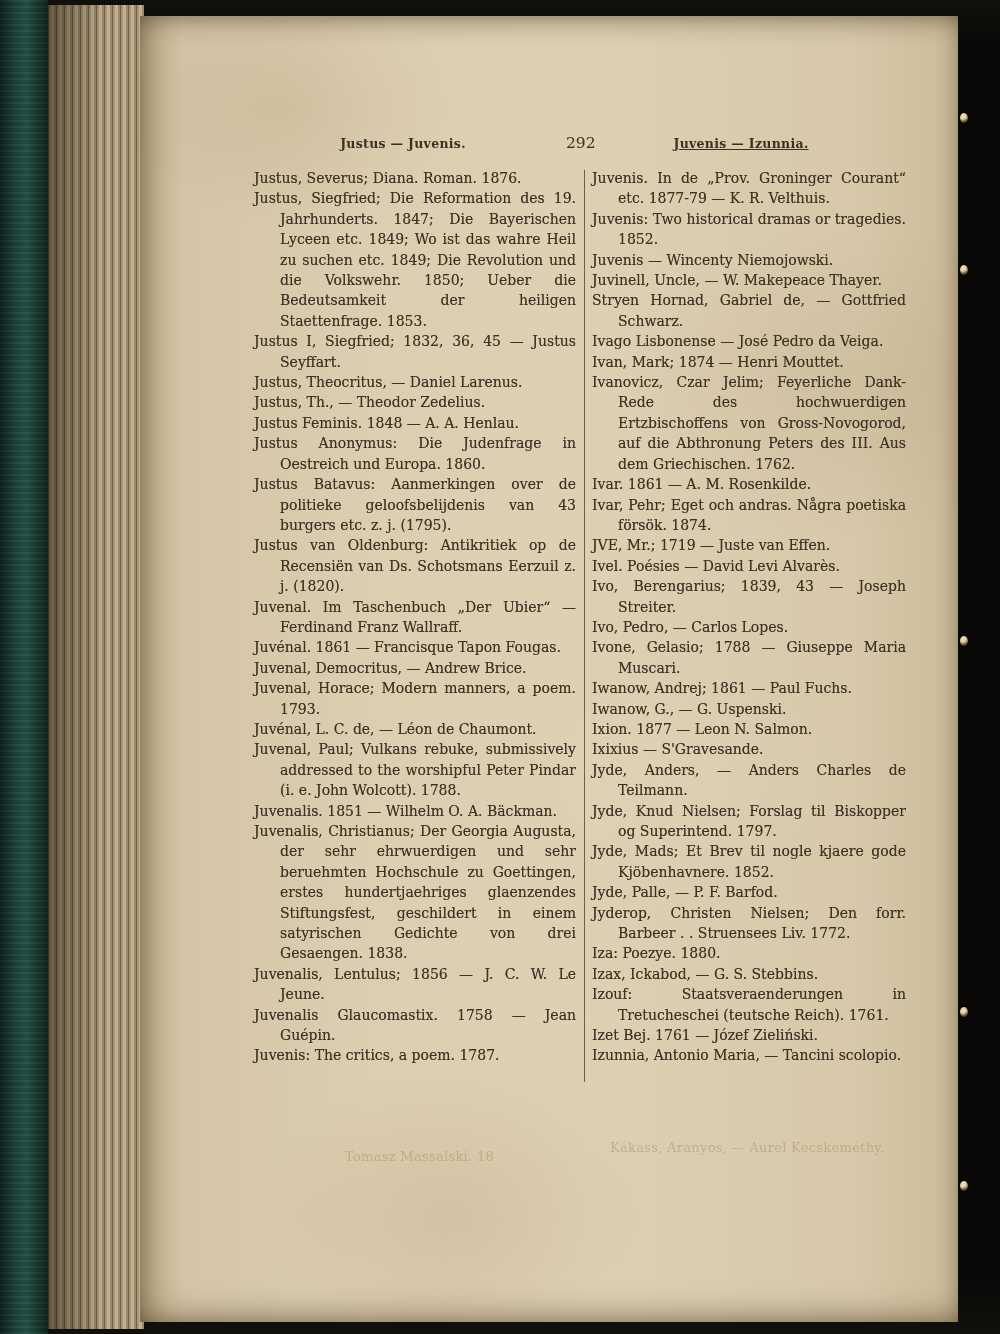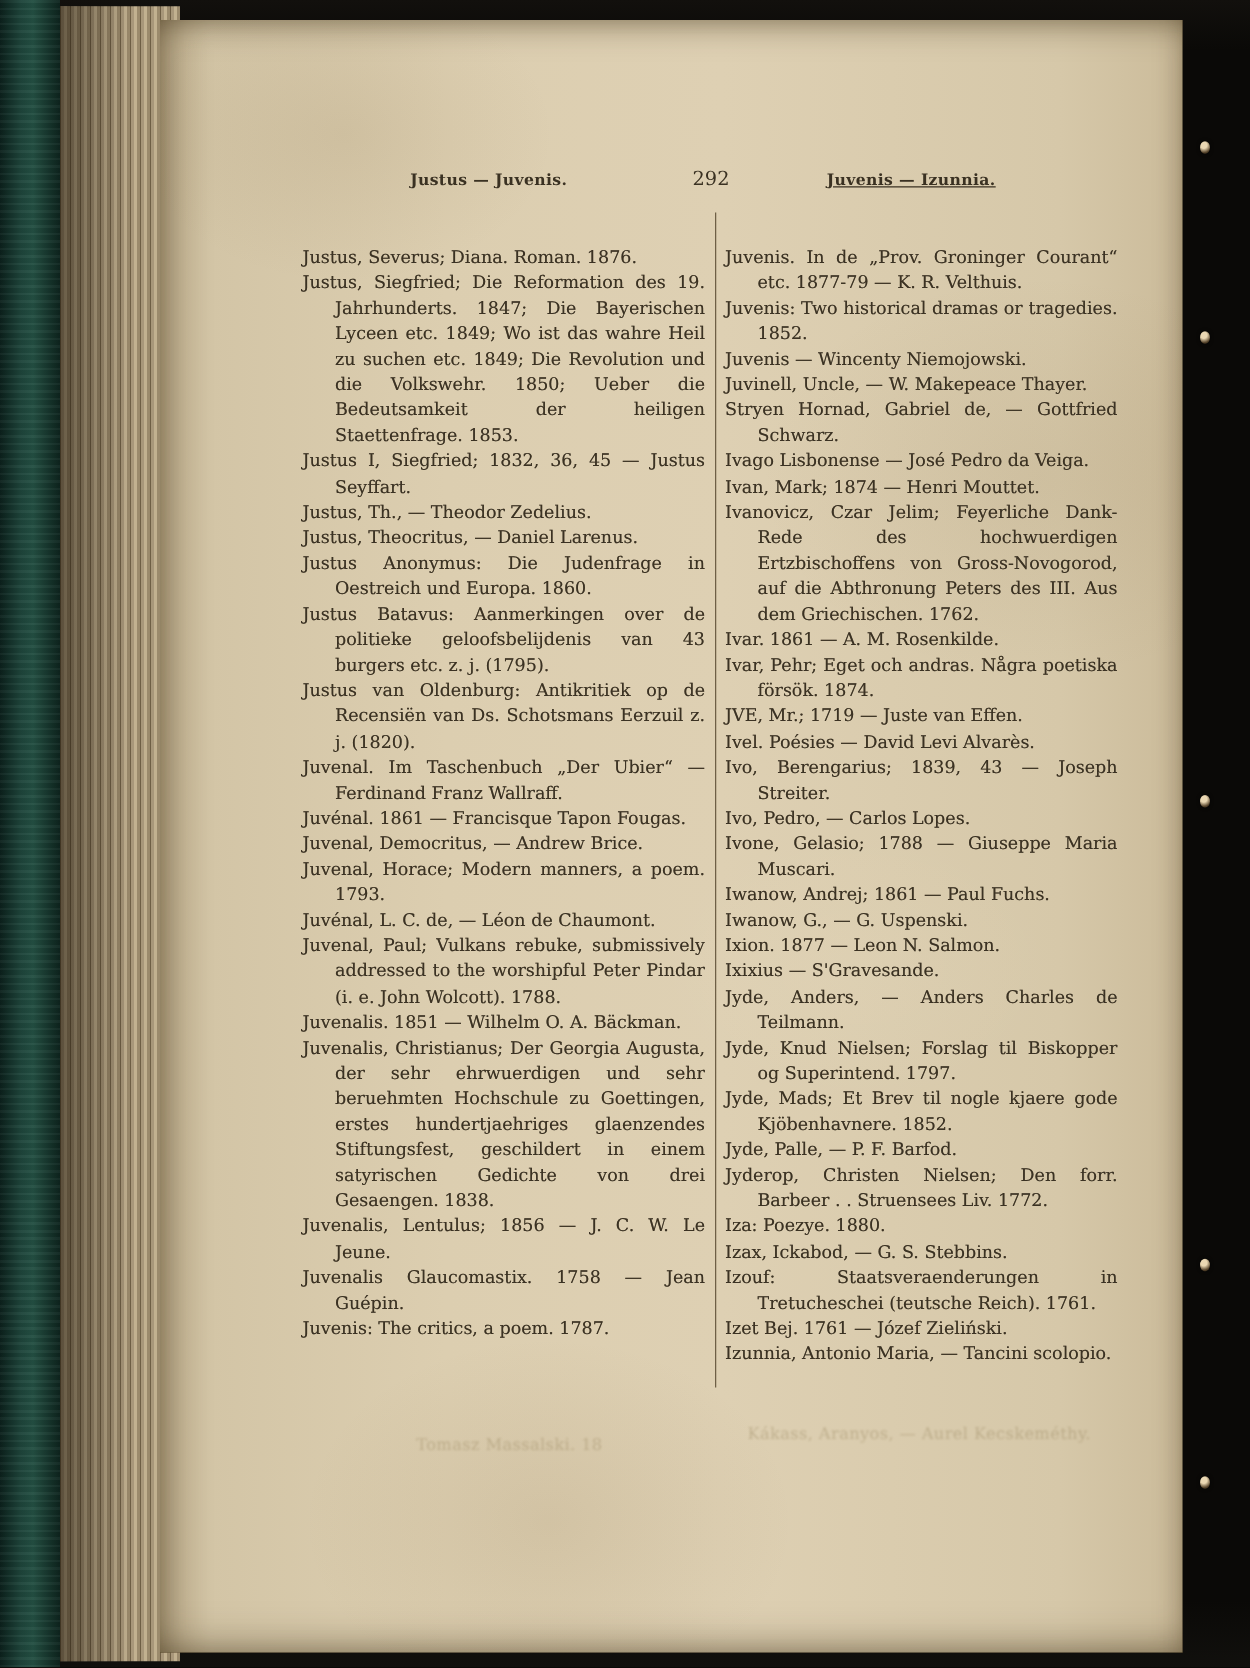--- a/index.html
+++ b/index.html
@@ -24,21 +24,21 @@
   }
   
   .page-stack {
     position:absolute; left:48px; top:5px; width:96px; height:1324px;
     background:
       linear-gradient(90deg, rgba(28,20,8,0.55) 0%, rgba(28,20,8,0) 60%),
       repeating-linear-gradient(90deg, #6f5f45 0 1px, #a8977a 1px 3px, #c2b190 3px 6px, #9b8a6c 6px 8px);
   }
   
   .page {
-    position:absolute; left:128px; top:16px; width:818px; height:1306px;
+    position:absolute; left:140px; top:16px; width:818px; height:1306px;
     background:linear-gradient(90deg,#c0b08f 0%,#d3c5a6 5%,#dcceb0 28%,#ded0b3 55%,#d6c8a9 88%,#cbbb9a 100%);
     box-shadow:
       inset 0 18px 28px -18px rgba(60,45,20,0.55),
       inset 0 -22px 32px -20px rgba(60,45,20,0.5),
       inset 20px 0 36px -20px rgba(70,52,25,0.55),
       inset -14px 0 26px -18px rgba(70,52,25,0.4);
   }
   .texture {
     position:absolute; inset:0; pointer-events:none;
     background:
@@ -57,21 +57,21 @@
   }
   .head-left  { transform:translateX(-12px); }
   .head-right { transform:translateX(-8px);text-decoration:underline; }
   .head-page-number {
     font-size:15.5px; text-align:center; transform:translateX(-10px);
   }
   .columns {
     position:absolute; top:152px; left:114px; width:652px;
     display:grid; grid-template-columns:322px 16px 314px;
   }
-  .col { color:#3a3122;margin-top:28px; }
+  .col { color:#3a3122; }
   .entry {
     font-size:14px; line-height:20.4px;
     text-align:justify;
     text-indent:-26px; padding-left:26px;
     color:#3b3223;
     text-shadow:0 0 0.3px rgba(59,50,35,0.55);
   }
   .col-rule-cell { display:flex; justify-content:center; }
   .col-rule {
     width:1px; margin-top:2px; height:calc(100% + 14px);
@@ -112,22 +112,23 @@
       <span class="head-title head-left">Justus — Juvenis.</span>
       <span class="head-page-number">292</span>
       <span class="head-title head-right">Juvenis — Izunnia.</span>
     </header>
 
     <div class="columns">
       <div class="col col-left">
           <p class="entry">Justus, Severus; Diana. Roman. 1876.</p>
           <p class="entry">Justus, Siegfried; Die Reformation des 19. Jahrhunderts. 1847; Die Bayerischen Lyceen etc. 1849; Wo ist das wahre Heil zu suchen etc. 1849; Die Revolution und die Volkswehr. 1850; Ueber die Bedeutsamkeit der heiligen Staettenfrage. 1853.</p>
           <p class="entry">Justus I, Siegfried; 1832, 36, 45 — Justus Seyffart.</p>
+          <p class="entry">Justus, Theocritus, — Daniel Larenus.</p>
           <p class="entry">Justus, Th., — Theodor Zedelius.</p>
-          <p class="entry">Justus, Theocritus, — Daniel Larenus.</p>
+          <p class="entry">Justus Feminis. 1848 — A. A. Henlau.</p>
           <p class="entry">Justus Anonymus: Die Judenfrage in Oestreich und Europa. 1860.</p>
           <p class="entry">Justus Batavus: Aanmerkingen over de politieke geloofsbelijdenis van 43 burgers etc. z. j. (1795).</p>
           <p class="entry">Justus van Oldenburg: Antikritiek op de Recensiën van Ds. Schotsmans Eerzuil z. j. (1820).</p>
           <p class="entry">Juvenal. Im Taschenbuch „Der Ubier“ — Ferdinand Franz Wallraff.</p>
           <p class="entry">Juvénal. 1861 — Francisque Tapon Fougas.</p>
           <p class="entry">Juvenal, Democritus, — Andrew Brice.</p>
           <p class="entry">Juvenal, Horace; Modern manners, a poem. 1793.</p>
           <p class="entry">Juvénal, L. C. de, — Léon de Chaumont.</p>
           <p class="entry">Juvenal, Paul; Vulkans rebuke, submissively addressed to the worshipful Peter Pindar (i. e. John Wolcott). 1788.</p>
           <p class="entry">Juvenalis. 1851 — Wilhelm O. A. Bäckman.</p>

